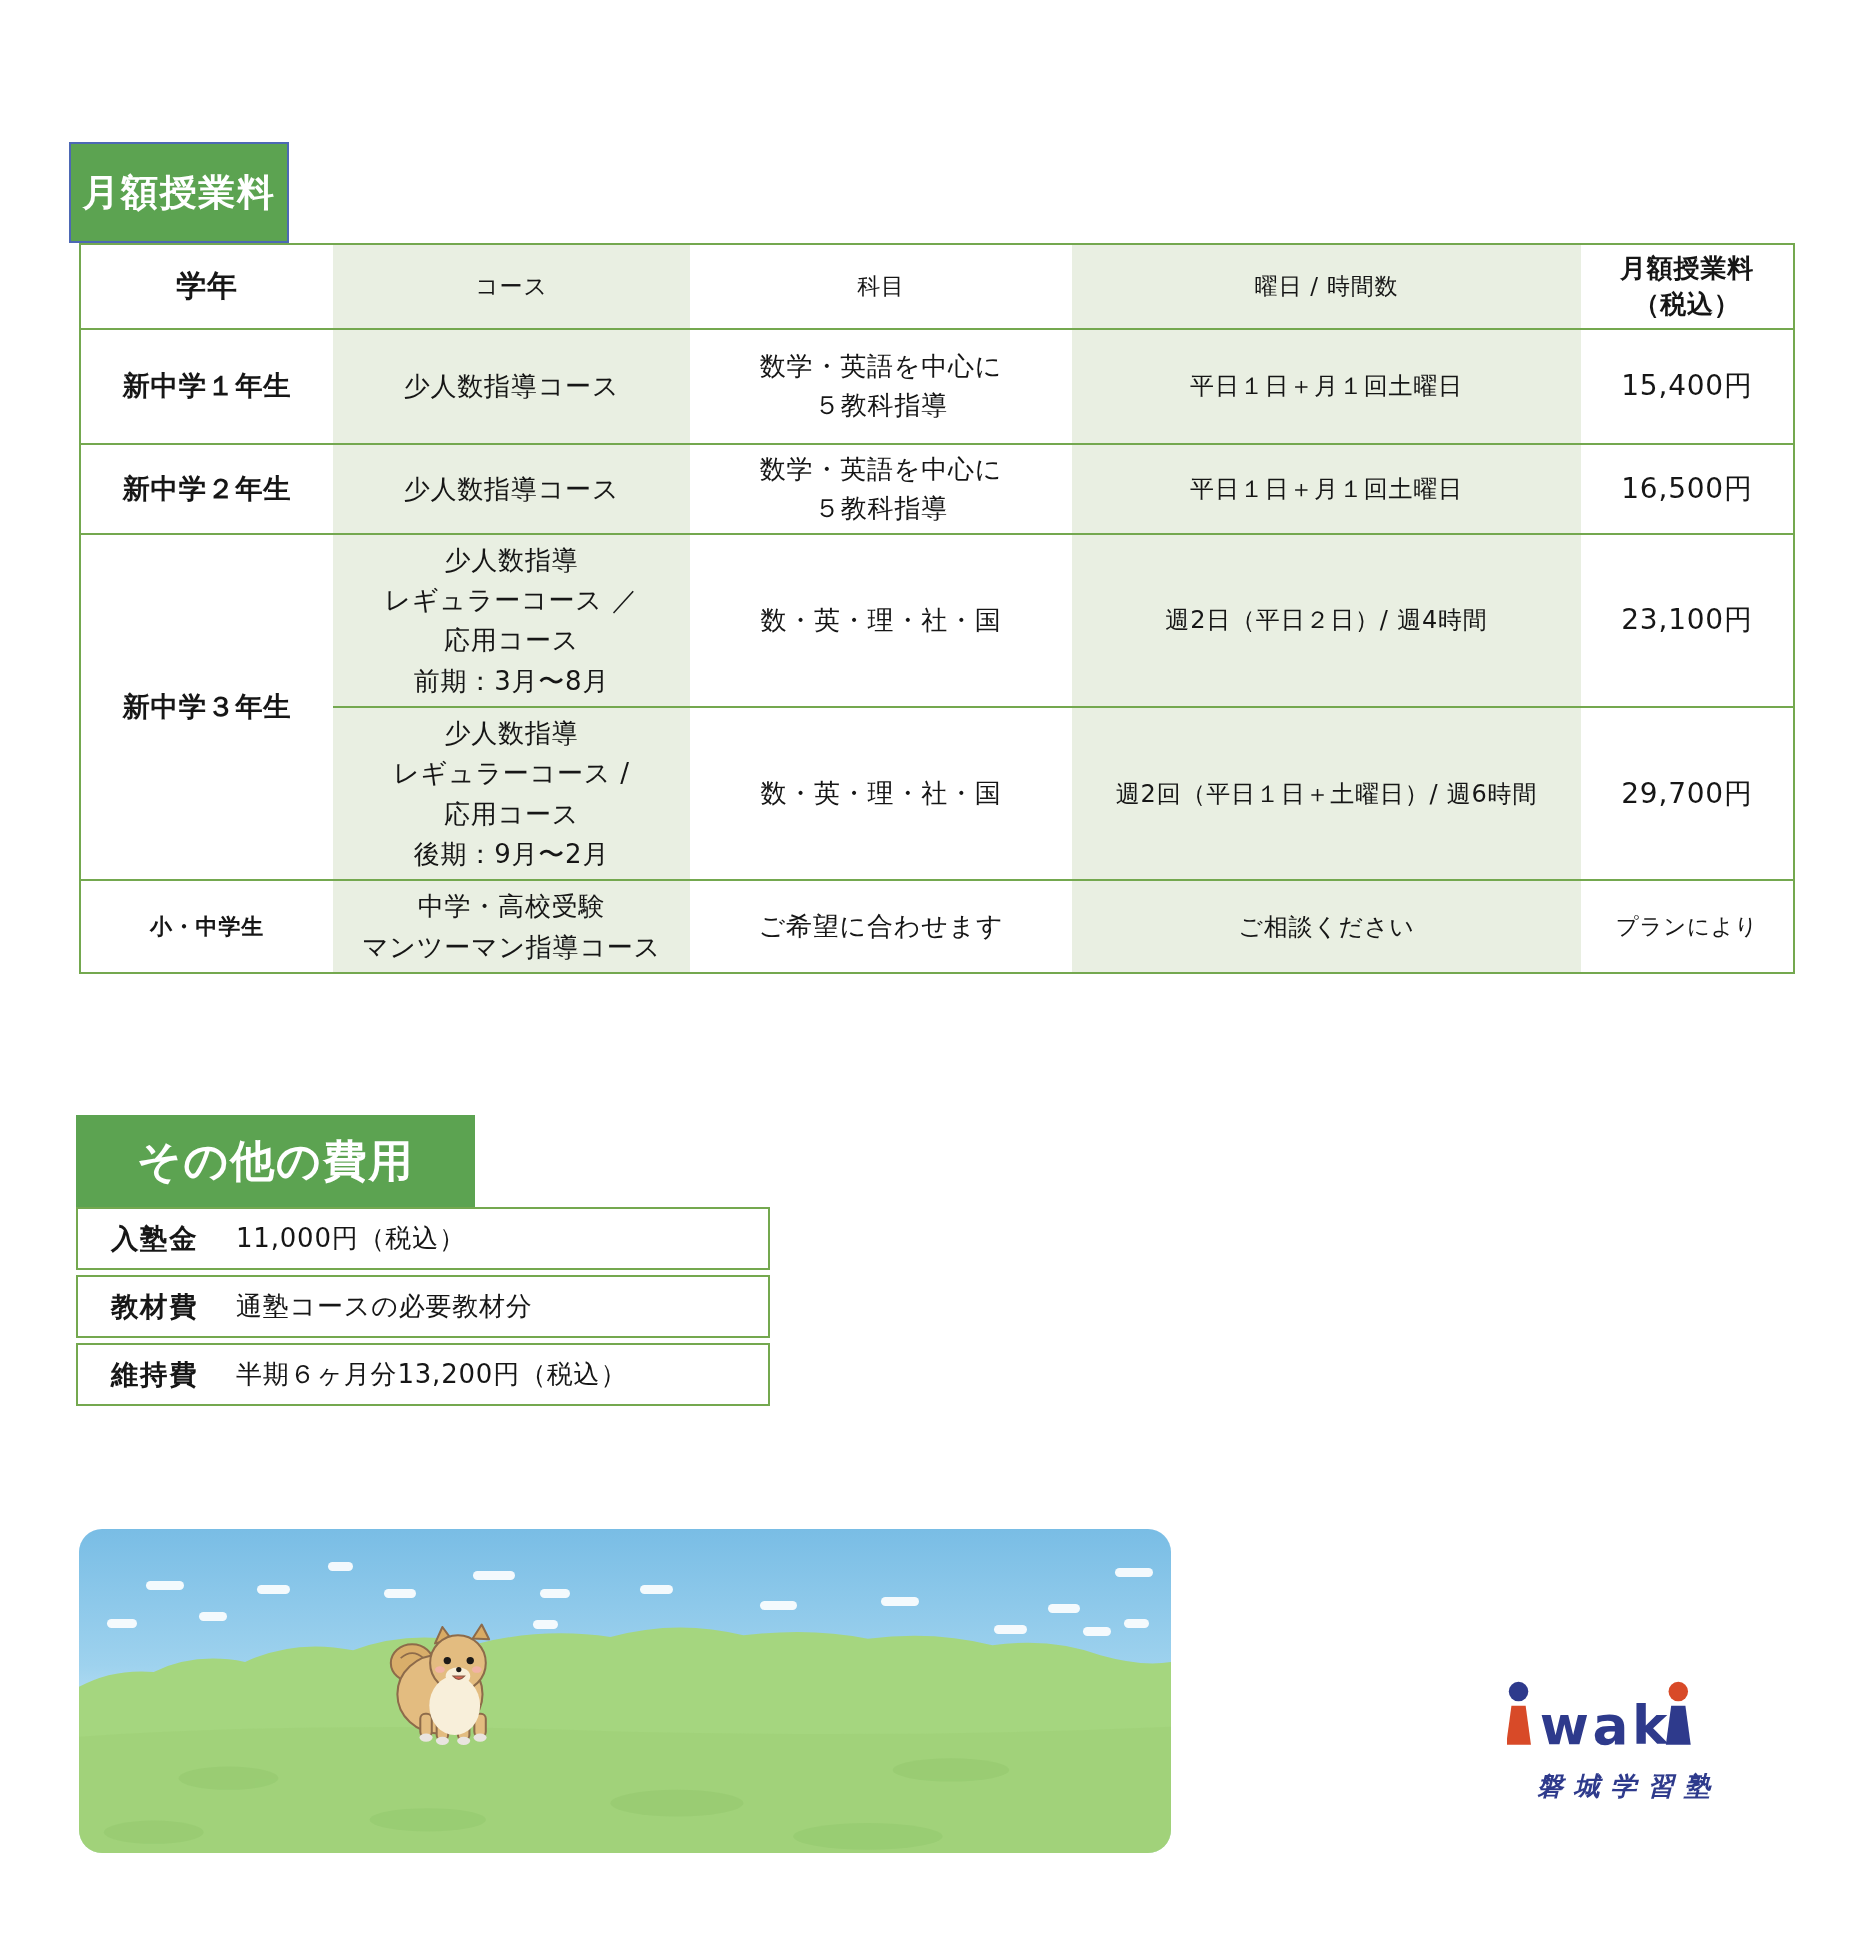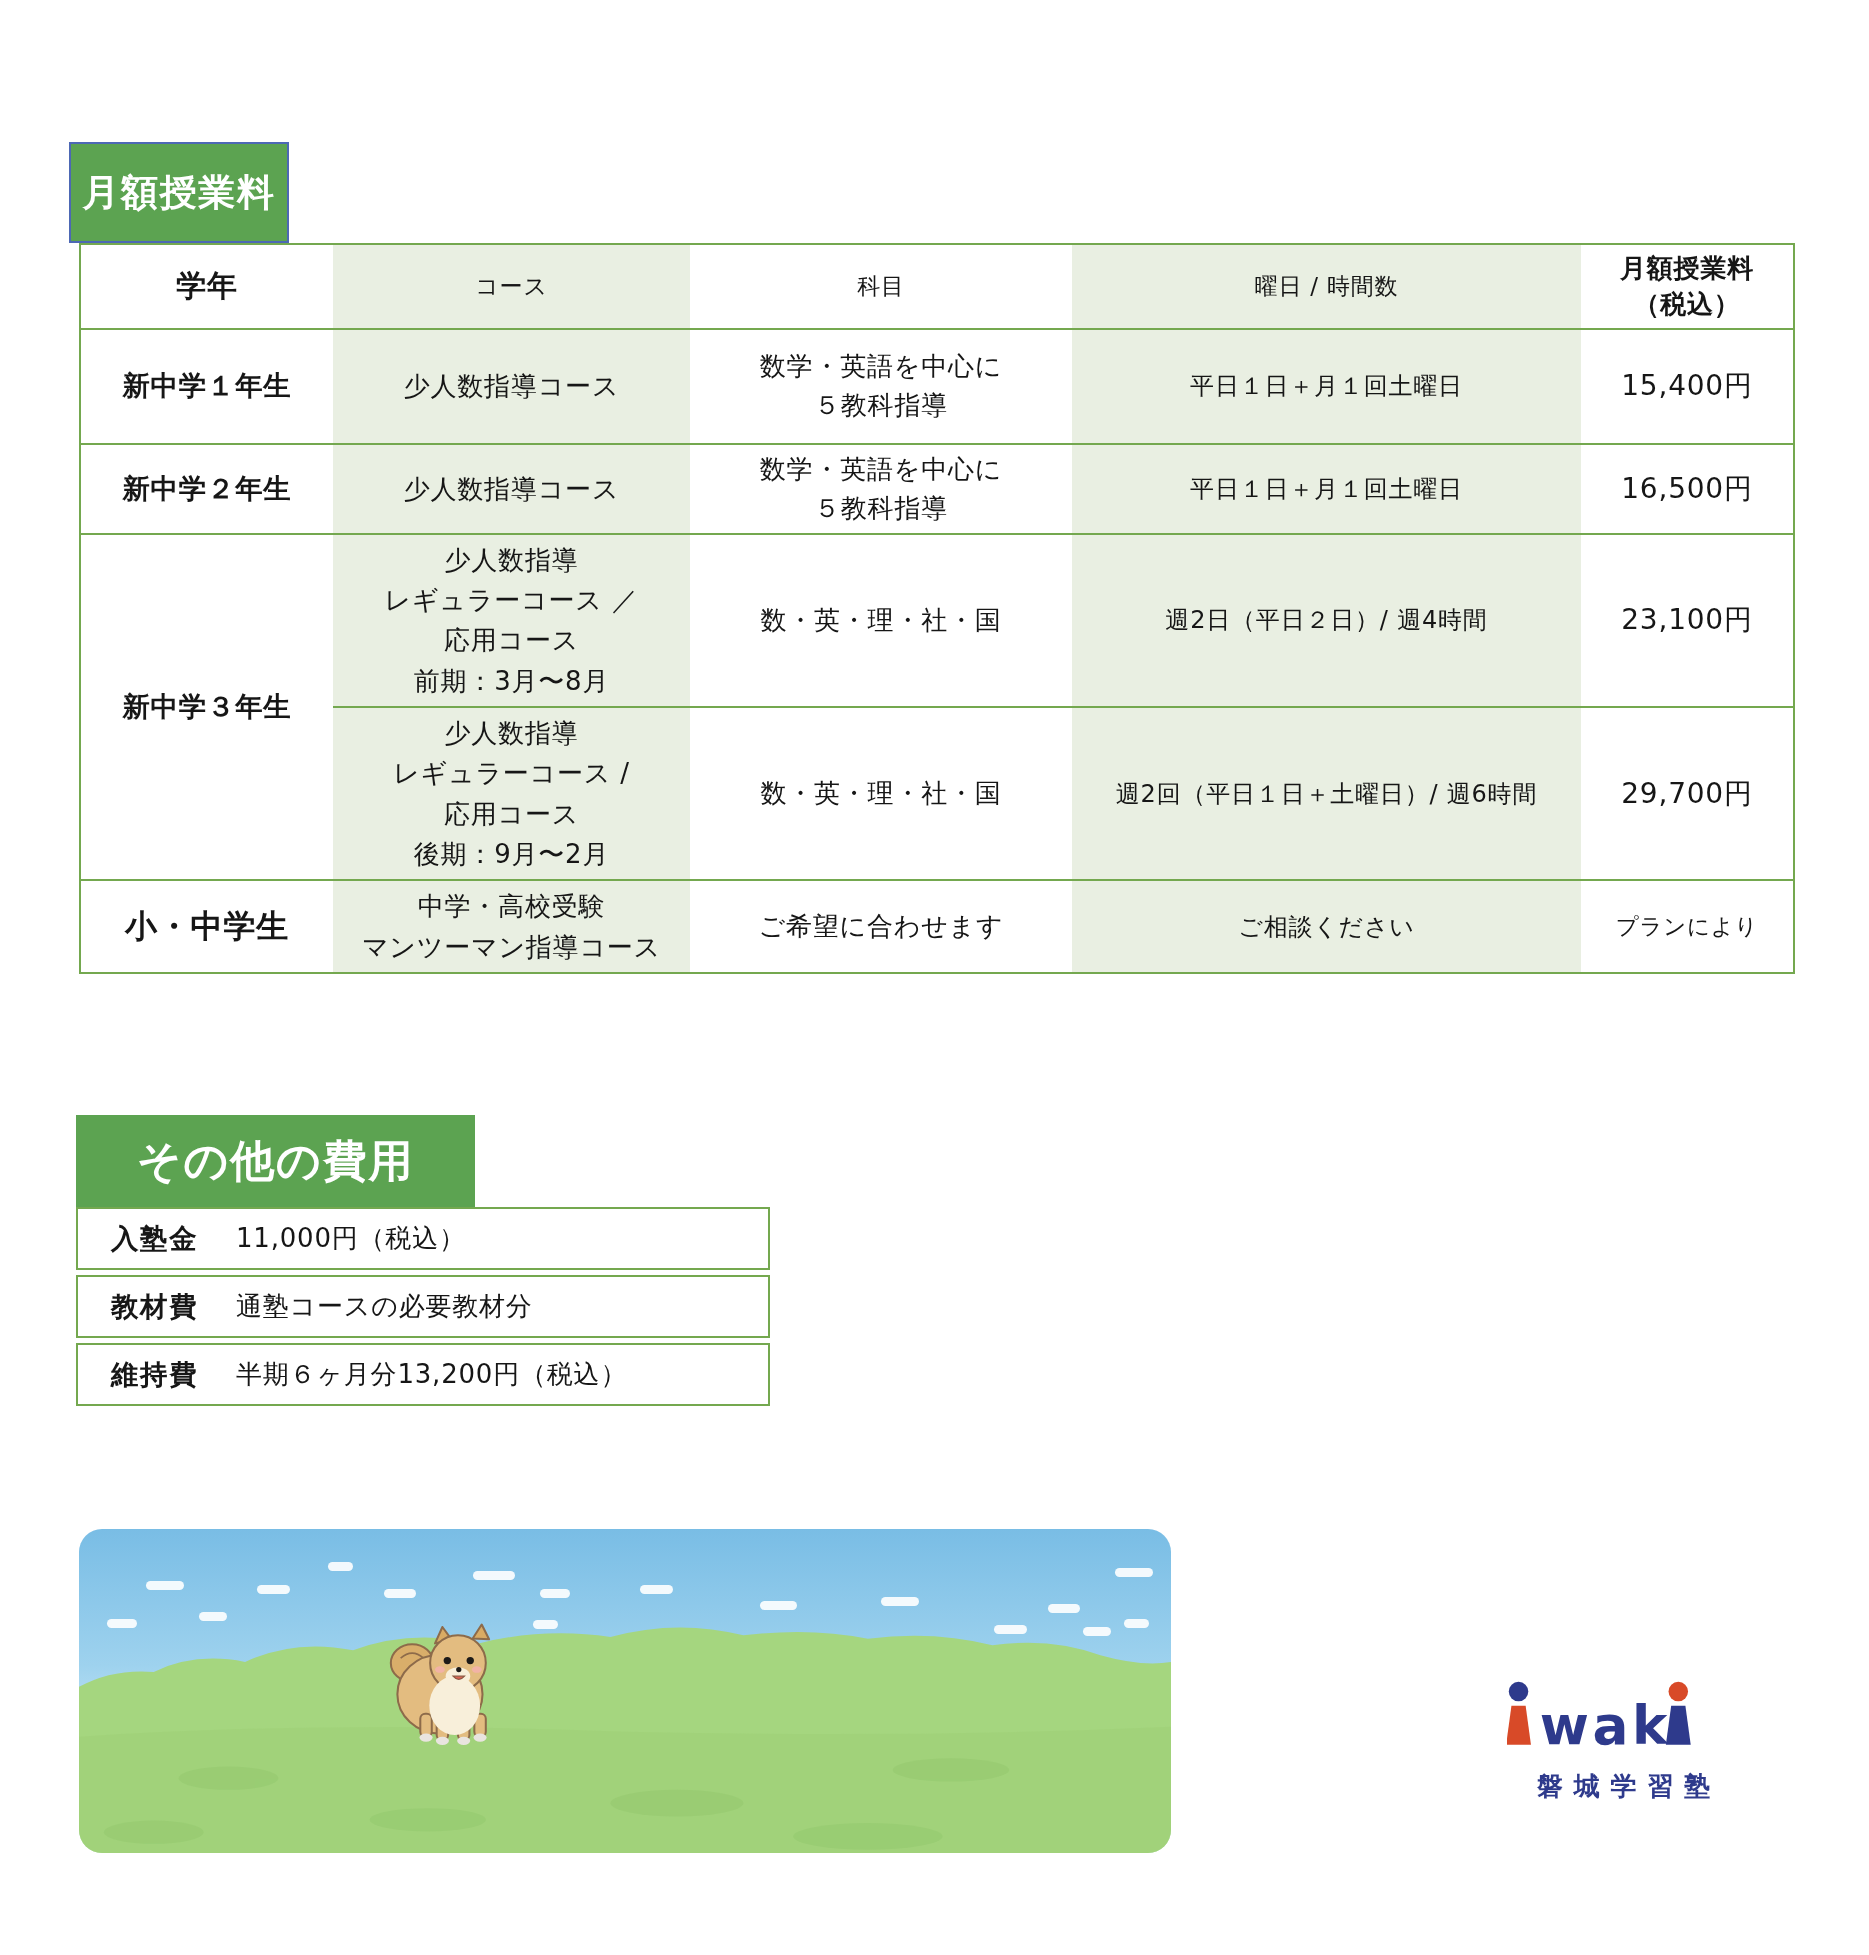--- a/index.html
+++ b/index.html
@@ -23,21 +23,21 @@
       text-align:center;vertical-align:middle;padding:5px 8.3px;box-sizing:border-box;
       letter-spacing:0.8px;}
   .bg-green{background:#e9efe2;}
   .bg-white{background:#ffffff;}
   .pre{white-space:pre-line;}
   .h-grade{font-size:30px;font-weight:bold;}
   .h-course,.h-subject{font-size:23px;font-weight:normal;}
   .h-schedule{font-size:23px;font-weight:normal;}
   .h-fee{font-size:26px;font-weight:bold;line-height:1.4;}
   .c-grade{font-size:27.4px;font-weight:bold;}
-  .c-grade.small{font-size:32px;}
+  .c-grade.small{font-size:22px;}
   .c-course{font-size:26px;font-weight:normal;line-height:1.55;}
   .c-subject{font-size:26px;font-weight:normal;line-height:1.5;}
   .c-schedule{font-size:24px;font-weight:normal;}
   .c-fee{font-size:28px;font-weight:normal;}
   .c-fee.small{font-size:22.4px;}
 
   
   #fees-table{position:absolute;left:76px;top:1207px;width:694px;}
   .fee-row{display:flex;align-items:center;height:63px;margin-bottom:5px;
            border:2.5px solid #74a84f;background:#ffffff;box-sizing:border-box;}
@@ -49,21 +49,21 @@
                 border-radius:23px;overflow:hidden;
                 background:linear-gradient(180deg,#79bde5 0%,#9ed2ee 42%,#cdeaf8 68%,#d8eefa 100%);}
   .cloud{position:absolute;background:#ffffff;opacity:.9;border-radius:10px;}
   #grass-svg{position:absolute;left:0;top:0;width:100%;height:100%;}
   #dog{position:absolute;left:302px;top:93px;width:131px;height:123px;}
 
   
   #brand{position:absolute;left:1505px;top:1680px;width:216px;text-align:right;}
   #brand-logo{width:213px;height:71px;display:block;margin:0 auto;}
   #brand-name{margin-top:18.3px;font-size:26px;font-weight:bold;color:#2e3a8c;
-              letter-spacing:10.8px;text-indent:10.8px;white-space:nowrap;}
+              letter-spacing:10.8px;text-indent:10.8px;white-space:nowrap;font-style:italic;}
 </style>
 </head>
 <body>
 
 <div id="page">
 
   <div id="tuition-badge" class="badge">
     <span>月額授業料</span>
   </div>
 

